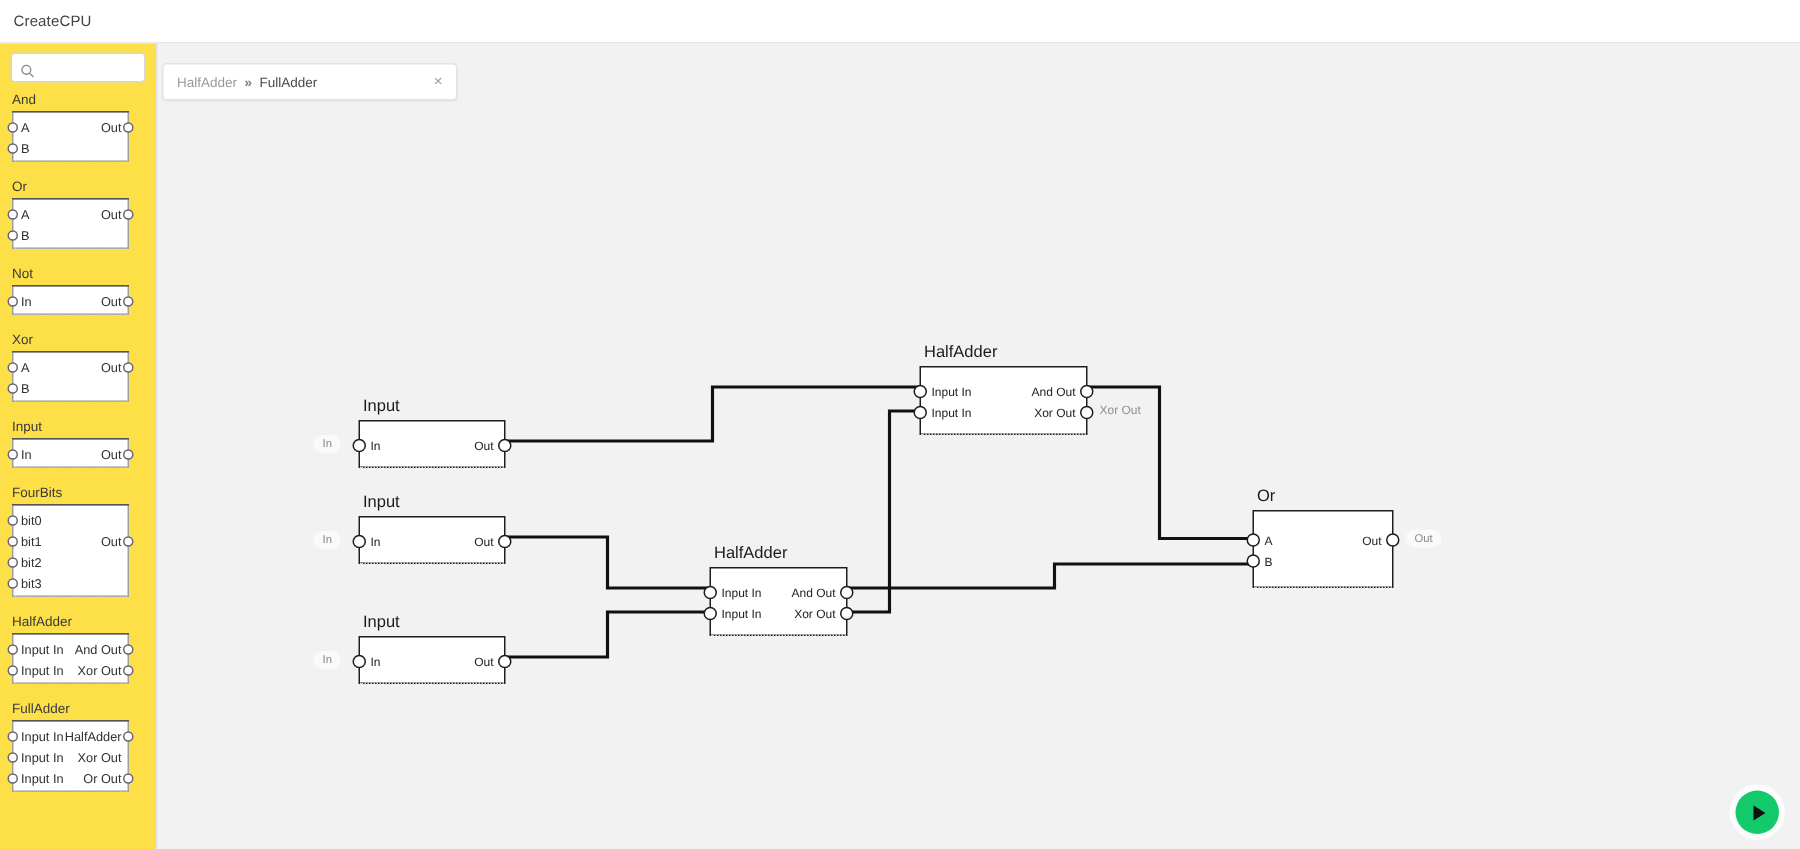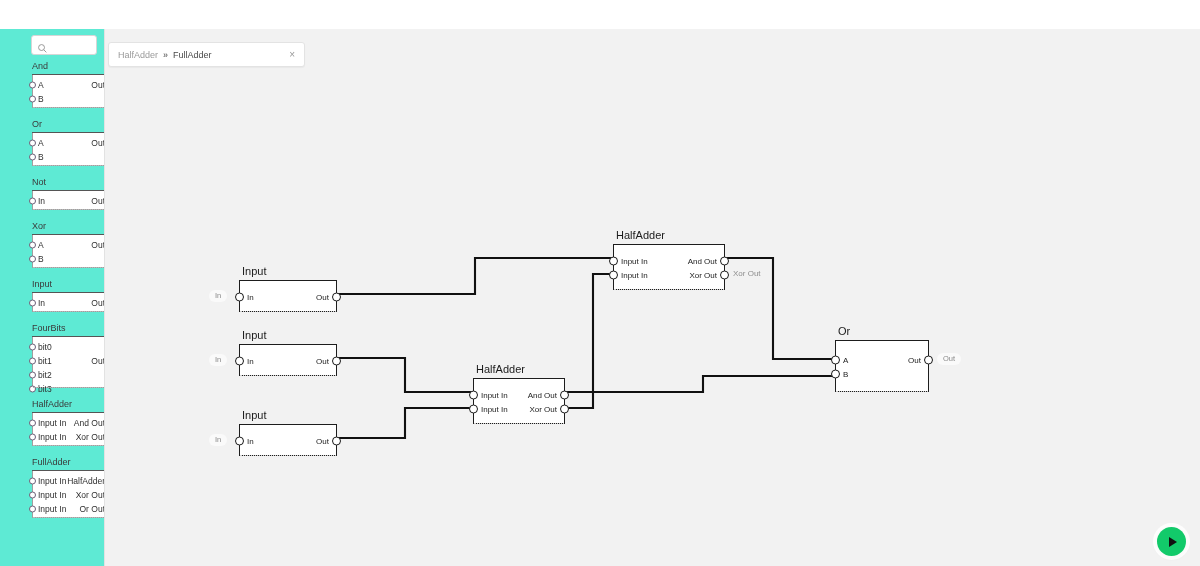--- a/index.html
+++ b/index.html
@@ -21,23 +21,22 @@
     display:flex; align-items:center;
   }
   .app-title {
     font-size:10px; color:#444; padding-left:9px; letter-spacing:.1px;
     white-space:nowrap;
   }
 
   
   .sidebar {
     position:absolute; left:0; top:29px; width:105px; height:537px;
-    background:#5eead4; border-right:1px solid #e2e2e2;
+    background:#fde047; border-right:1px solid #e2e2e2;
     overflow:hidden;
-    padding-left:24px;
   }
   .search-wrap { padding:6px 7px 0 7px; }
   .search-box {
     position:relative; height:20px; border:1px solid #d6d6d6; border-radius:3px;
     background:#fff;
   }
   .search-box .sicon {
     position:absolute; left:5px; top:4px; width:11px; height:11px;
   }
   .search-box input {
@@ -145,20 +144,23 @@
     width:0; height:0; border-left:8px solid #111;
     border-top:5px solid transparent; border-bottom:5px solid transparent;
     margin-left:3px;
   }
 </style>
 </head>
 <body>
 
 <div id="app">
 
+  <div class="header">
+    <div class="app-title">CreateCPU</div>
+  </div>
 
   <div class="sidebar">
     <div class="search-wrap">
       <div class="search-box">
         <span class="sicon">
           <svg viewBox="0 0 16 16" width="11" height="11">
             <circle cx="6.6" cy="6.6" r="4.3" fill="none" stroke="#8d8d8d" stroke-width="1.3"></circle>
             <line x1="9.9" y1="9.9" x2="13.6" y2="13.6" stroke="#8d8d8d" stroke-width="1.3"></line>
           </svg>
         </span>
@@ -241,21 +243,21 @@
                 <span class="pal-port left"></span>
                 <span class="pal-ptext in">In</span>
                 <span class="pal-ptext out">Out</span>
                 <span class="pal-port right"></span>
               </div>
             </div>
           </div>
         </div>
         <div class="pal-item">
           <div class="pal-label">FourBits</div>
-          <div class="pal-node" style="height: 52px;">
+          <div class="pal-node" style="height: 62px;">
             <div class="pal-rows" style="padding-top: 3px;">
               <div class="pal-row">
                 <span class="pal-port left"></span>
                 <span class="pal-ptext in">bit0</span>
                 <span></span>
               </div>
               <div class="pal-row">
                 <span class="pal-port left"></span>
                 <span class="pal-ptext in">bit1</span>
                 <span class="pal-ptext out">Out</span>

